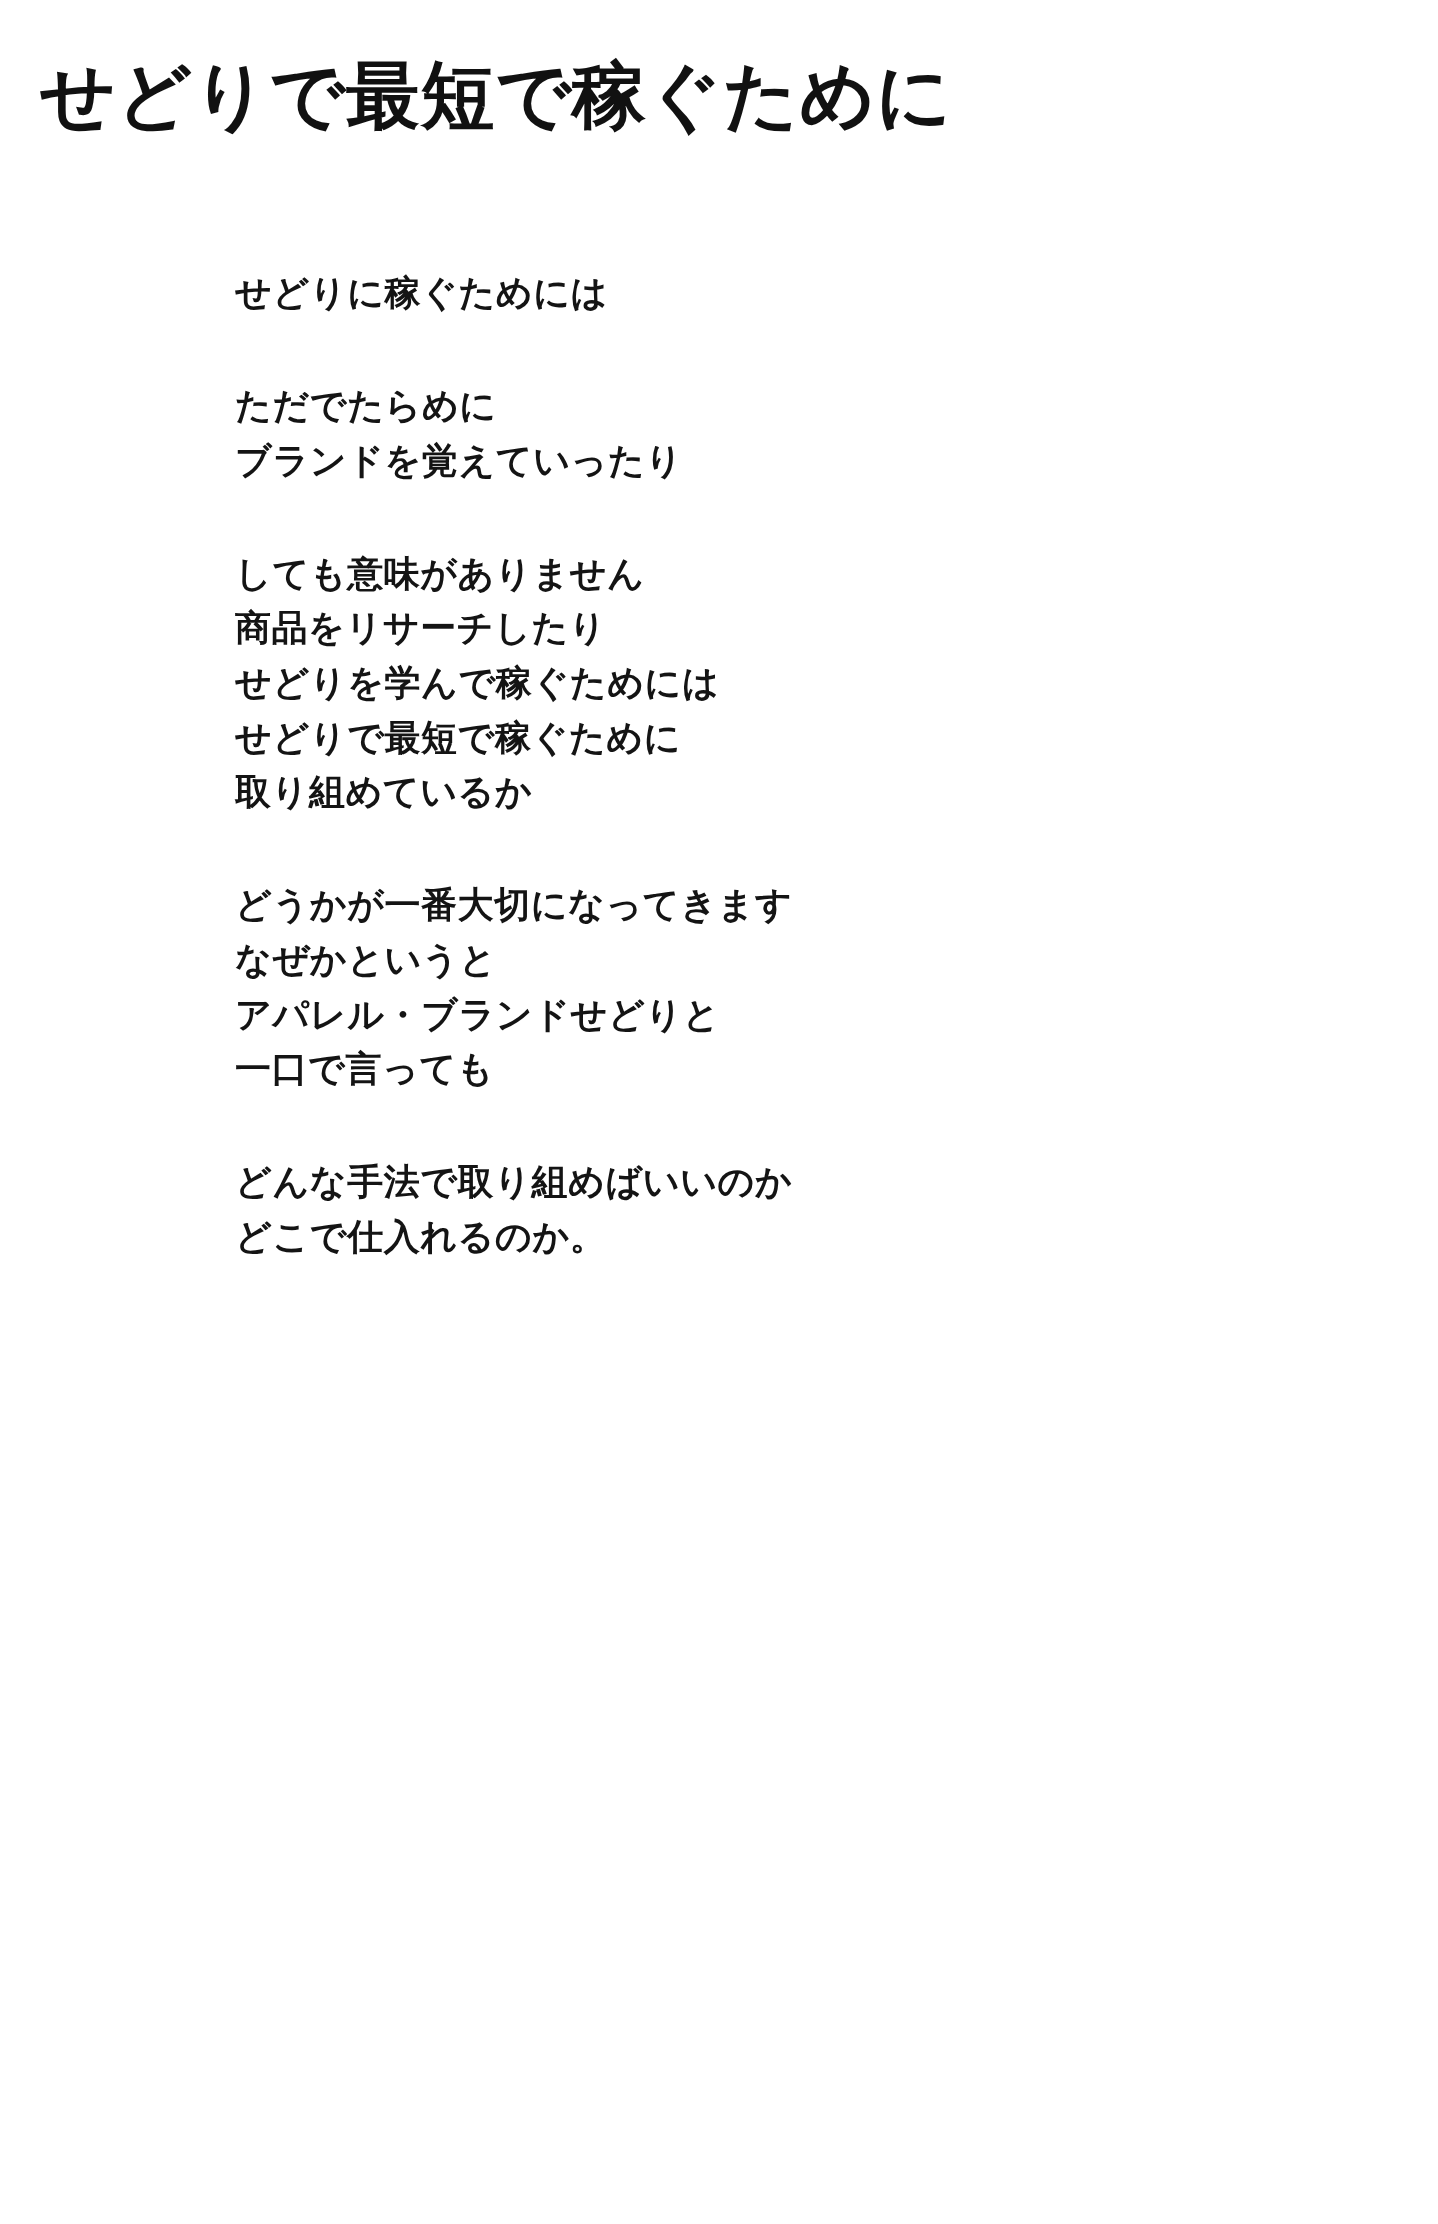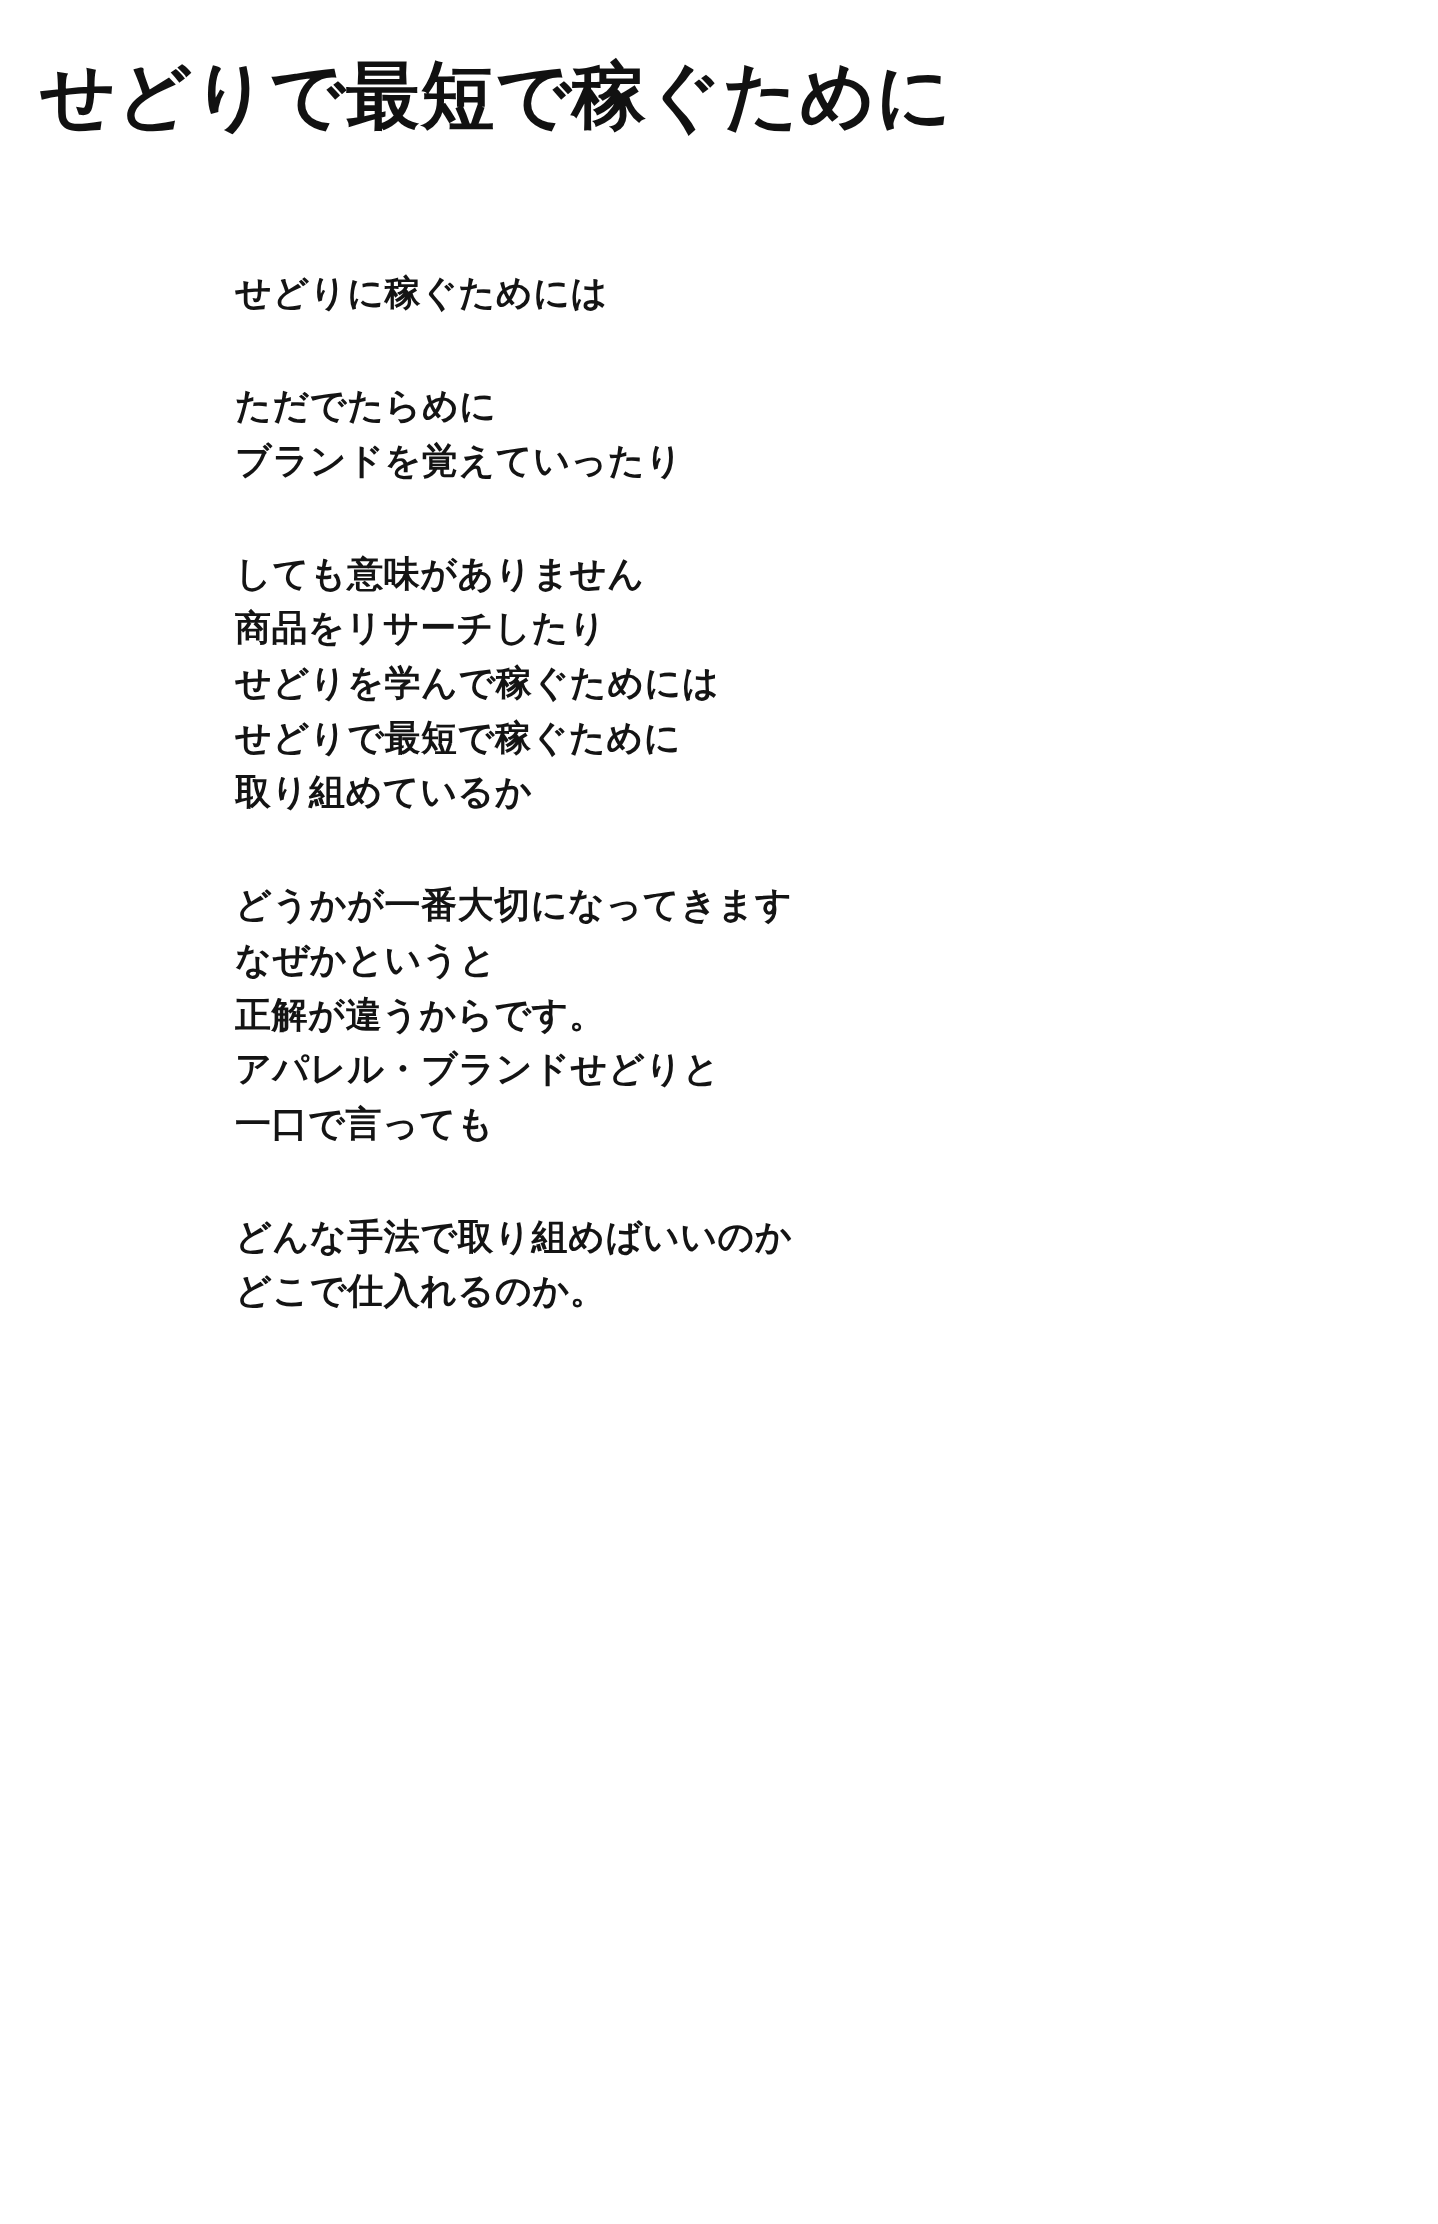--- a/index.html
+++ b/index.html
@@ -74,21 +74,20 @@
       <div class="line">しても意味がありません</div>
       <div class="line">商品をリサーチしたり</div>
       <div class="line">せどりを学んで稼ぐためには</div>
       <div class="line">せどりで最短で稼ぐために</div>
       <div class="line">取り組めているか</div>
     </div>
 
     <div class="para">
       <div class="line">どうかが一番大切になってきます</div>
       <div class="line">なぜかというと</div>
-      <div class="line">正解が違うからです。</div>
       <div class="line">アパレル・ブランドせどりと</div>
       <div class="line">一口で言っても</div>
     </div>
 
     <div class="para">
       <div class="line">どんな手法で取り組めばいいのか</div>
       <div class="line">どこで仕入れるのか。</div>
     </div>
 
   </div>

